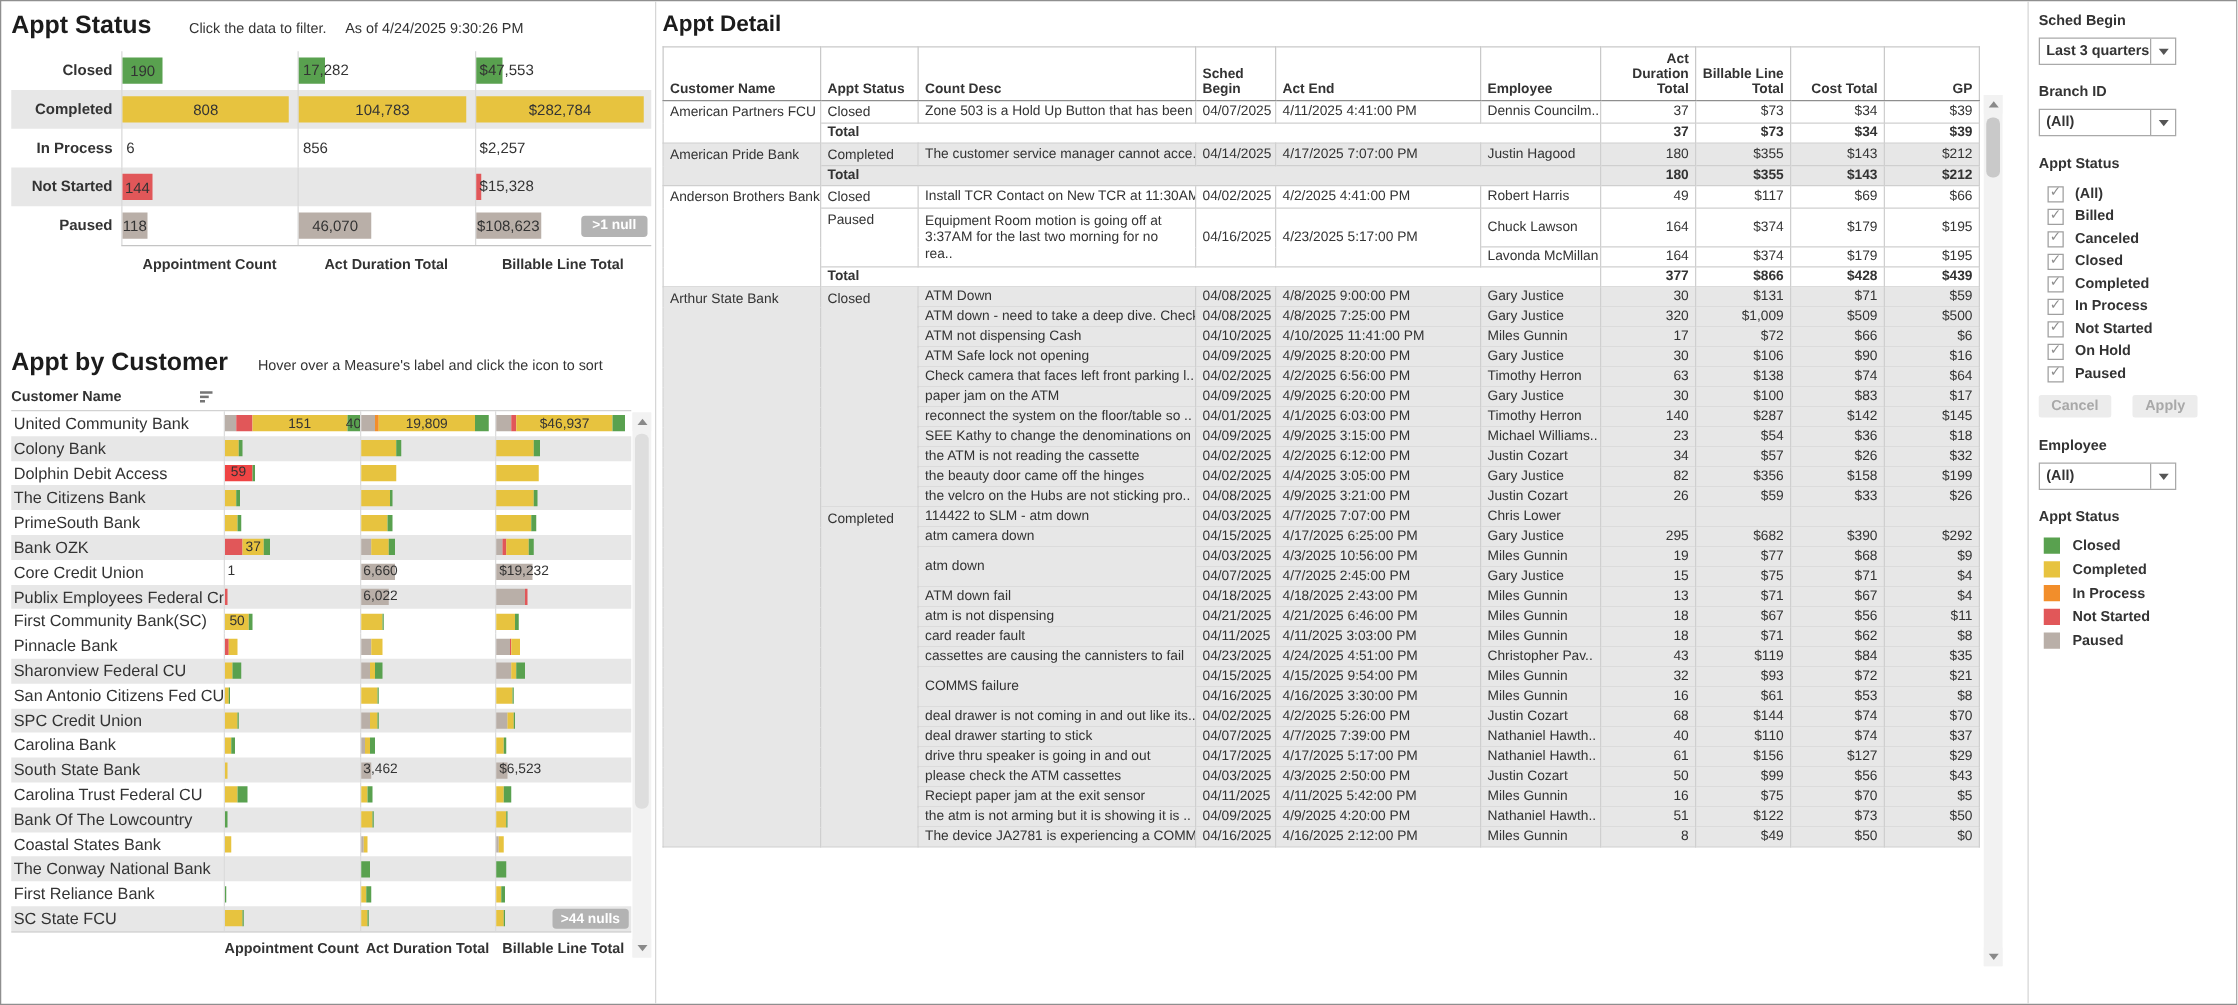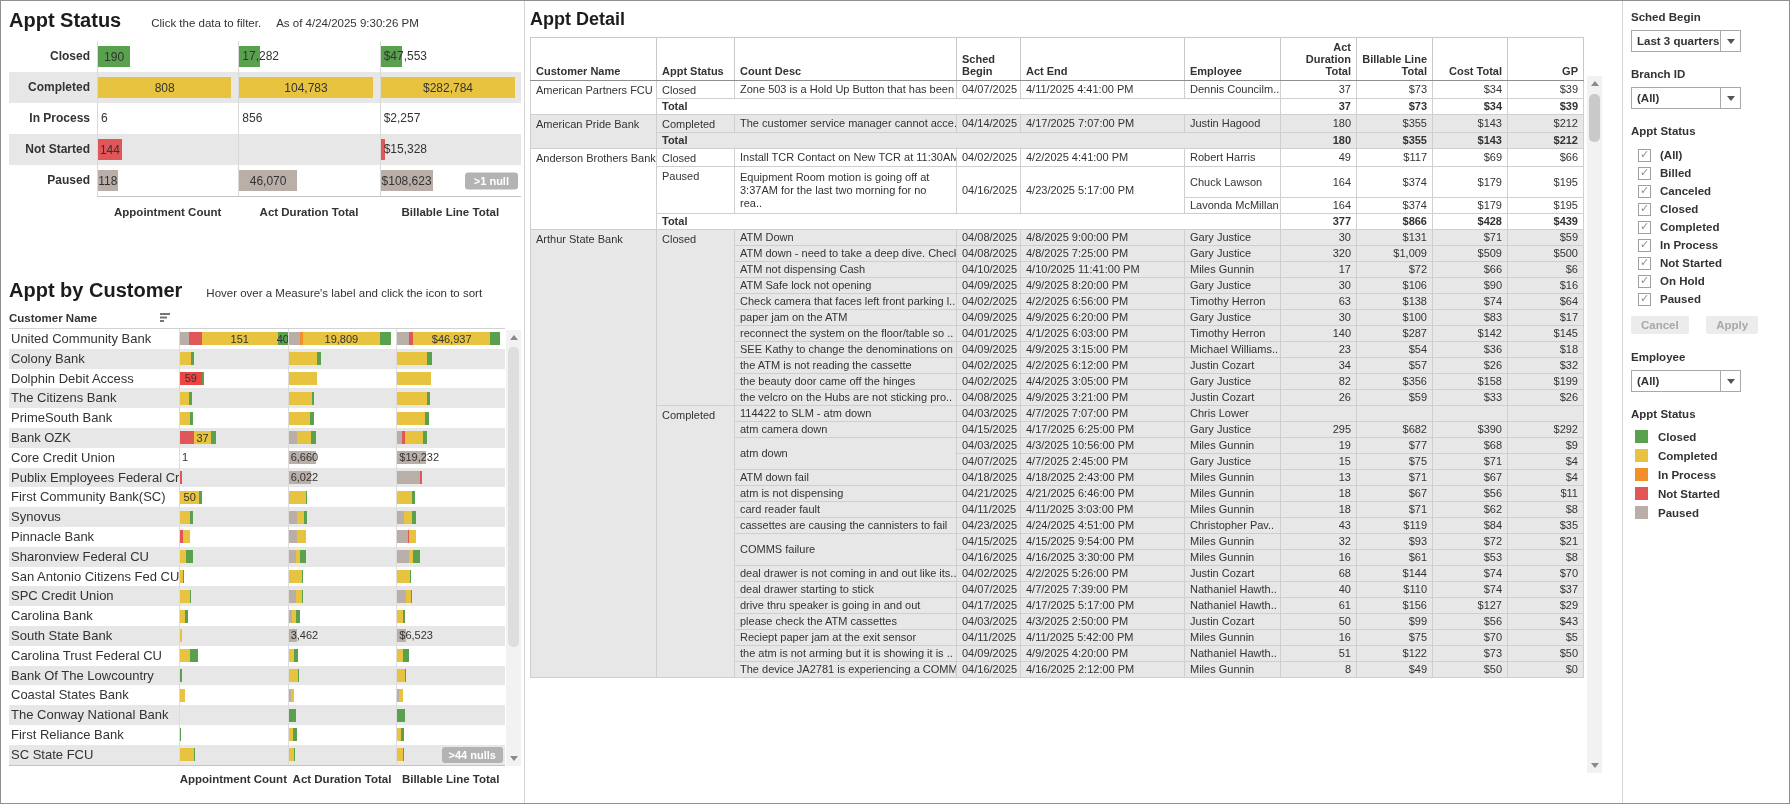--- a/index.html
+++ b/index.html
@@ -418,43 +418,20 @@
           <div class="c-cell">
             <div class="segs">
               <div class="seg" style="width: 16%; background: rgb(231, 195, 63);"></div>
               <div class="seg" style="width: 1%; background: rgb(89, 161, 79);"></div>
             </div>
           </div>
           <div class="c-cell">
             <div class="segs">
               <div class="seg" style="width: 14%; background: rgb(231, 195, 63);"></div>
               <div class="seg" style="width: 2%; background: rgb(89, 161, 79);"></div>
-            </div>
-          </div>
-        </div>
-        <div class="c-row band">
-          <div class="c-name">Synovus</div>
-          <div class="c-cell">
-            <div class="segs">
-              <div class="seg" style="width: 9%; background: rgb(231, 195, 63);"></div>
-              <div class="seg" style="width: 3%; background: rgb(89, 161, 79);"></div>
-            </div>
-          </div>
-          <div class="c-cell">
-            <div class="segs">
-              <div class="seg" style="width: 8%; background: rgb(185, 175, 168);"></div>
-              <div class="seg" style="width: 6%; background: rgb(231, 195, 63);"></div>
-              <div class="seg" style="width: 3%; background: rgb(89, 161, 79);"></div>
-            </div>
-          </div>
-          <div class="c-cell">
-            <div class="segs">
-              <div class="seg" style="width: 6%; background: rgb(185, 175, 168);"></div>
-              <div class="seg" style="width: 8%; background: rgb(231, 195, 63);"></div>
-              <div class="seg" style="width: 3%; background: rgb(89, 161, 79);"></div>
             </div>
           </div>
         </div>
         <div class="c-row">
           <div class="c-name">Pinnacle Bank</div>
           <div class="c-cell">
             <div class="segs">
               <div class="seg" style="width: 3%; background: rgb(225, 87, 89);"></div>
               <div class="seg" style="width: 6%; background: rgb(231, 195, 63);"></div>
             </div>

